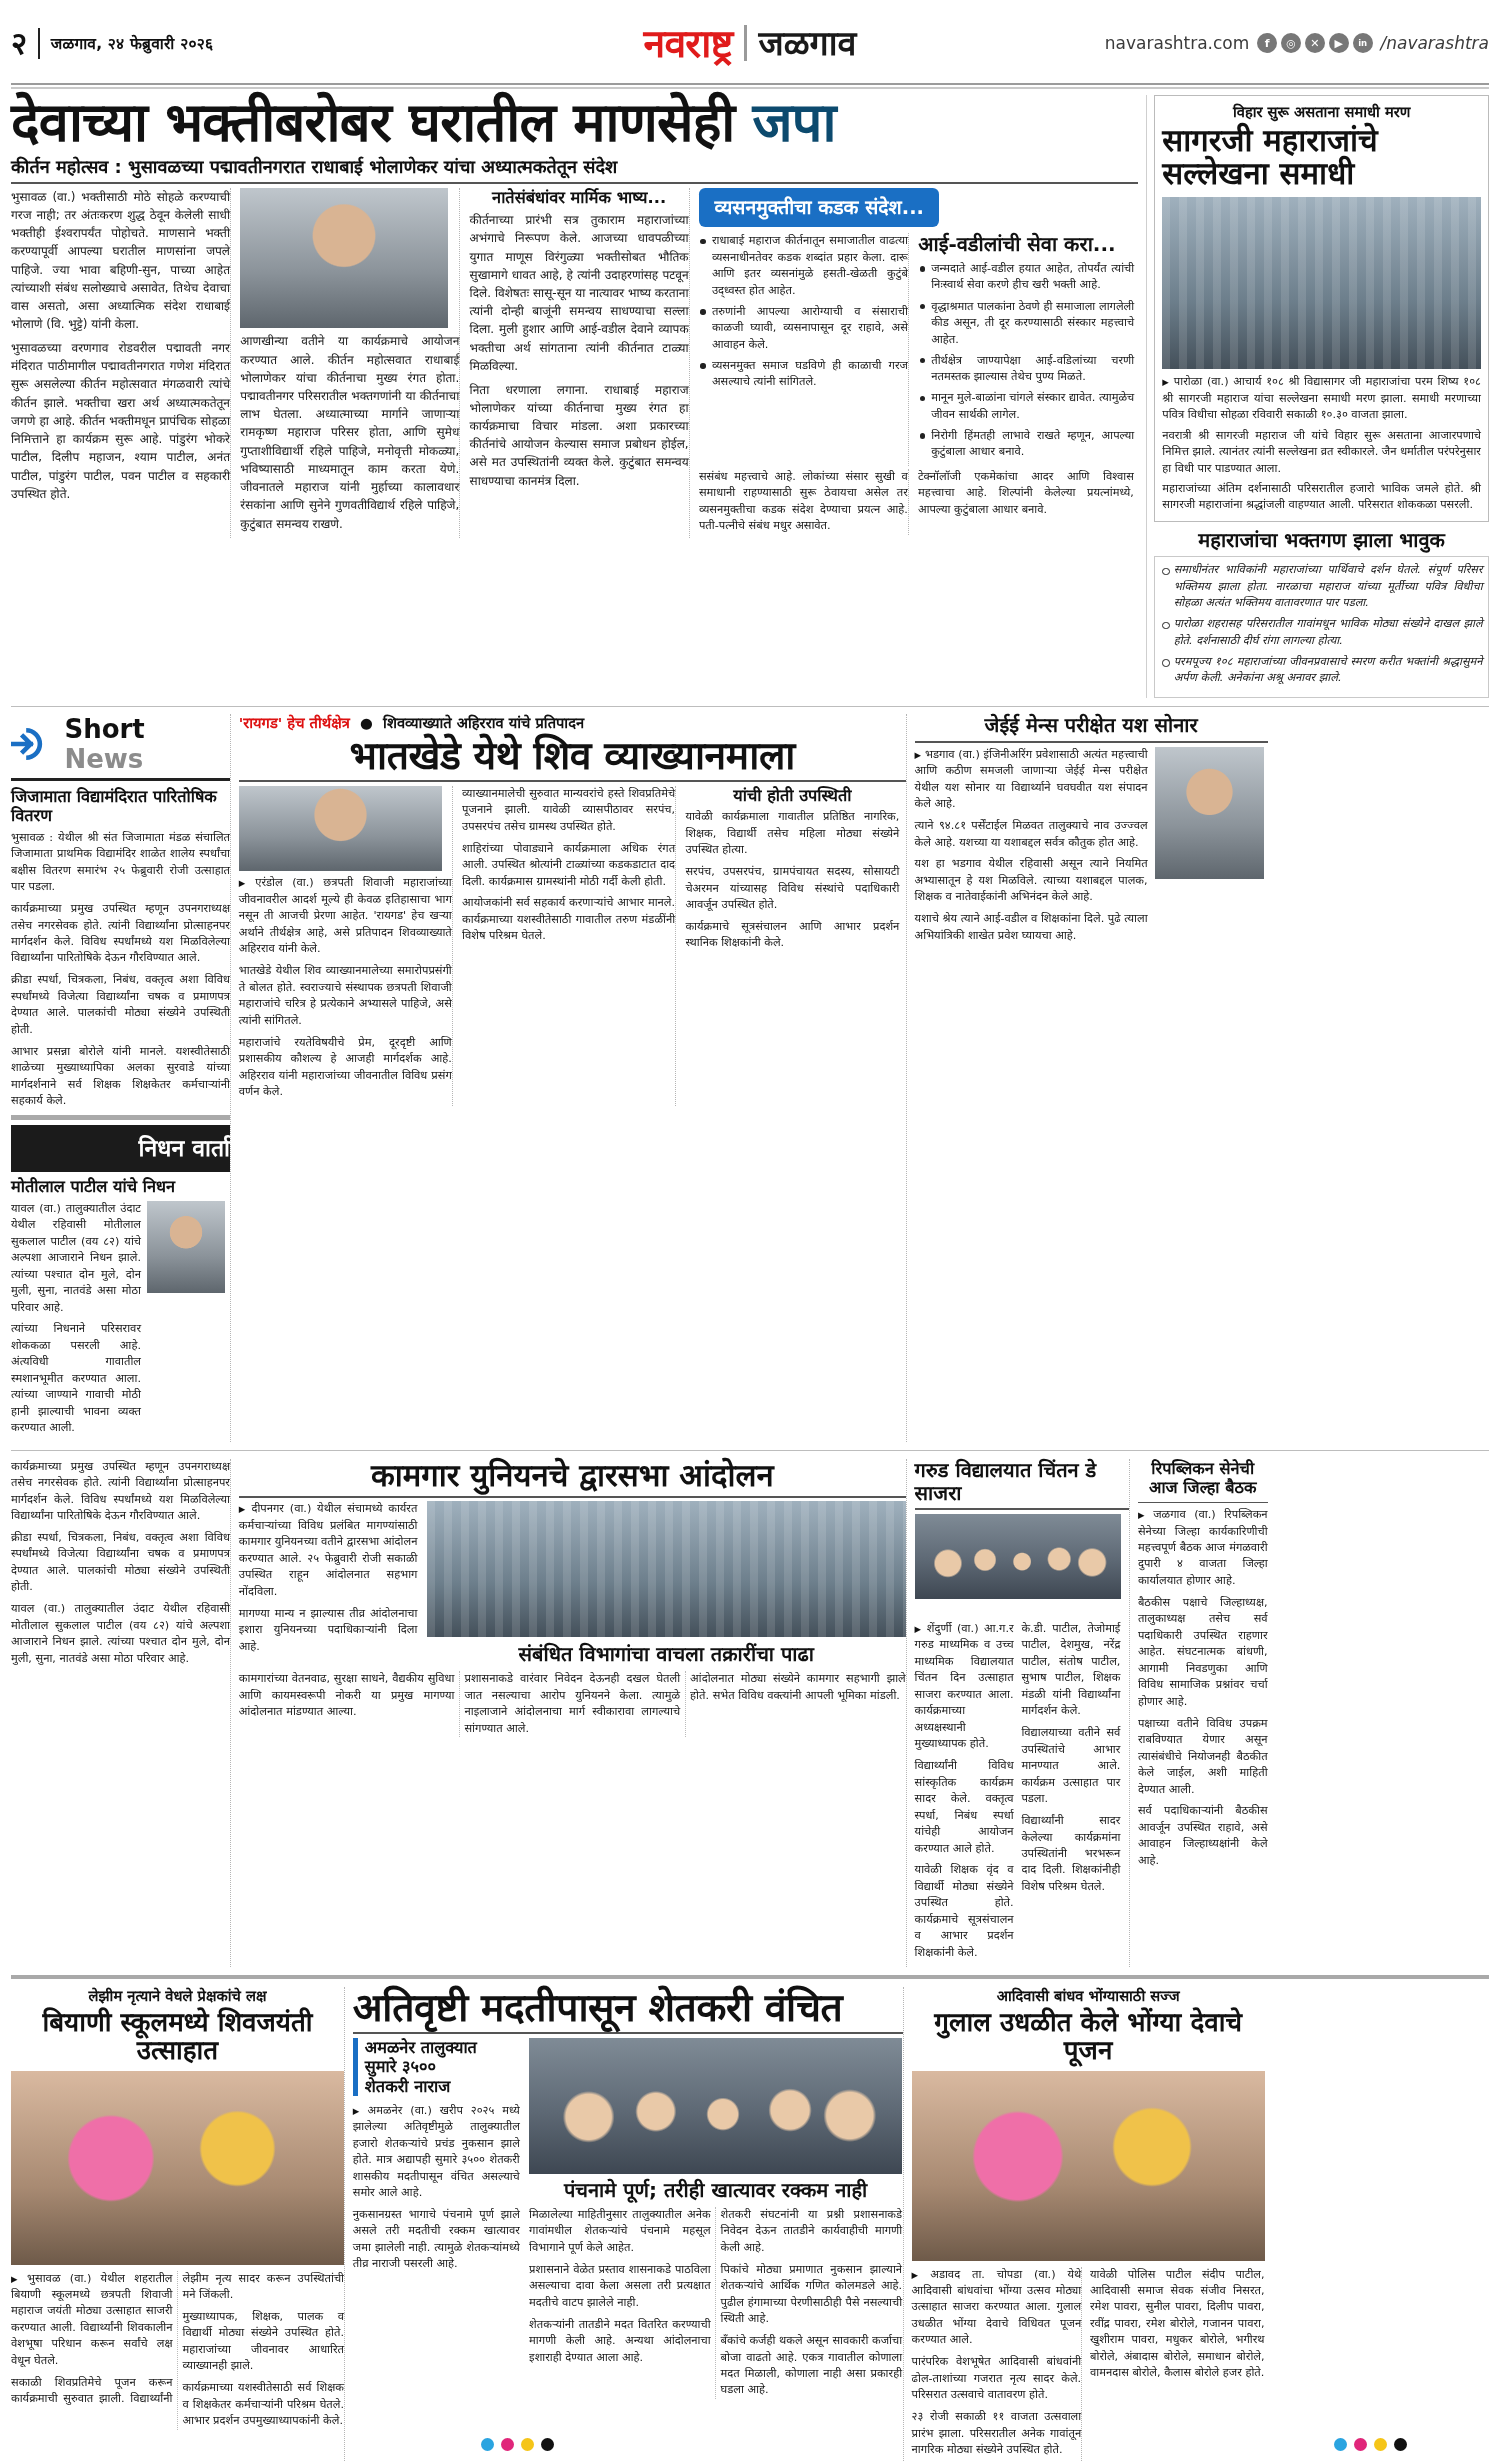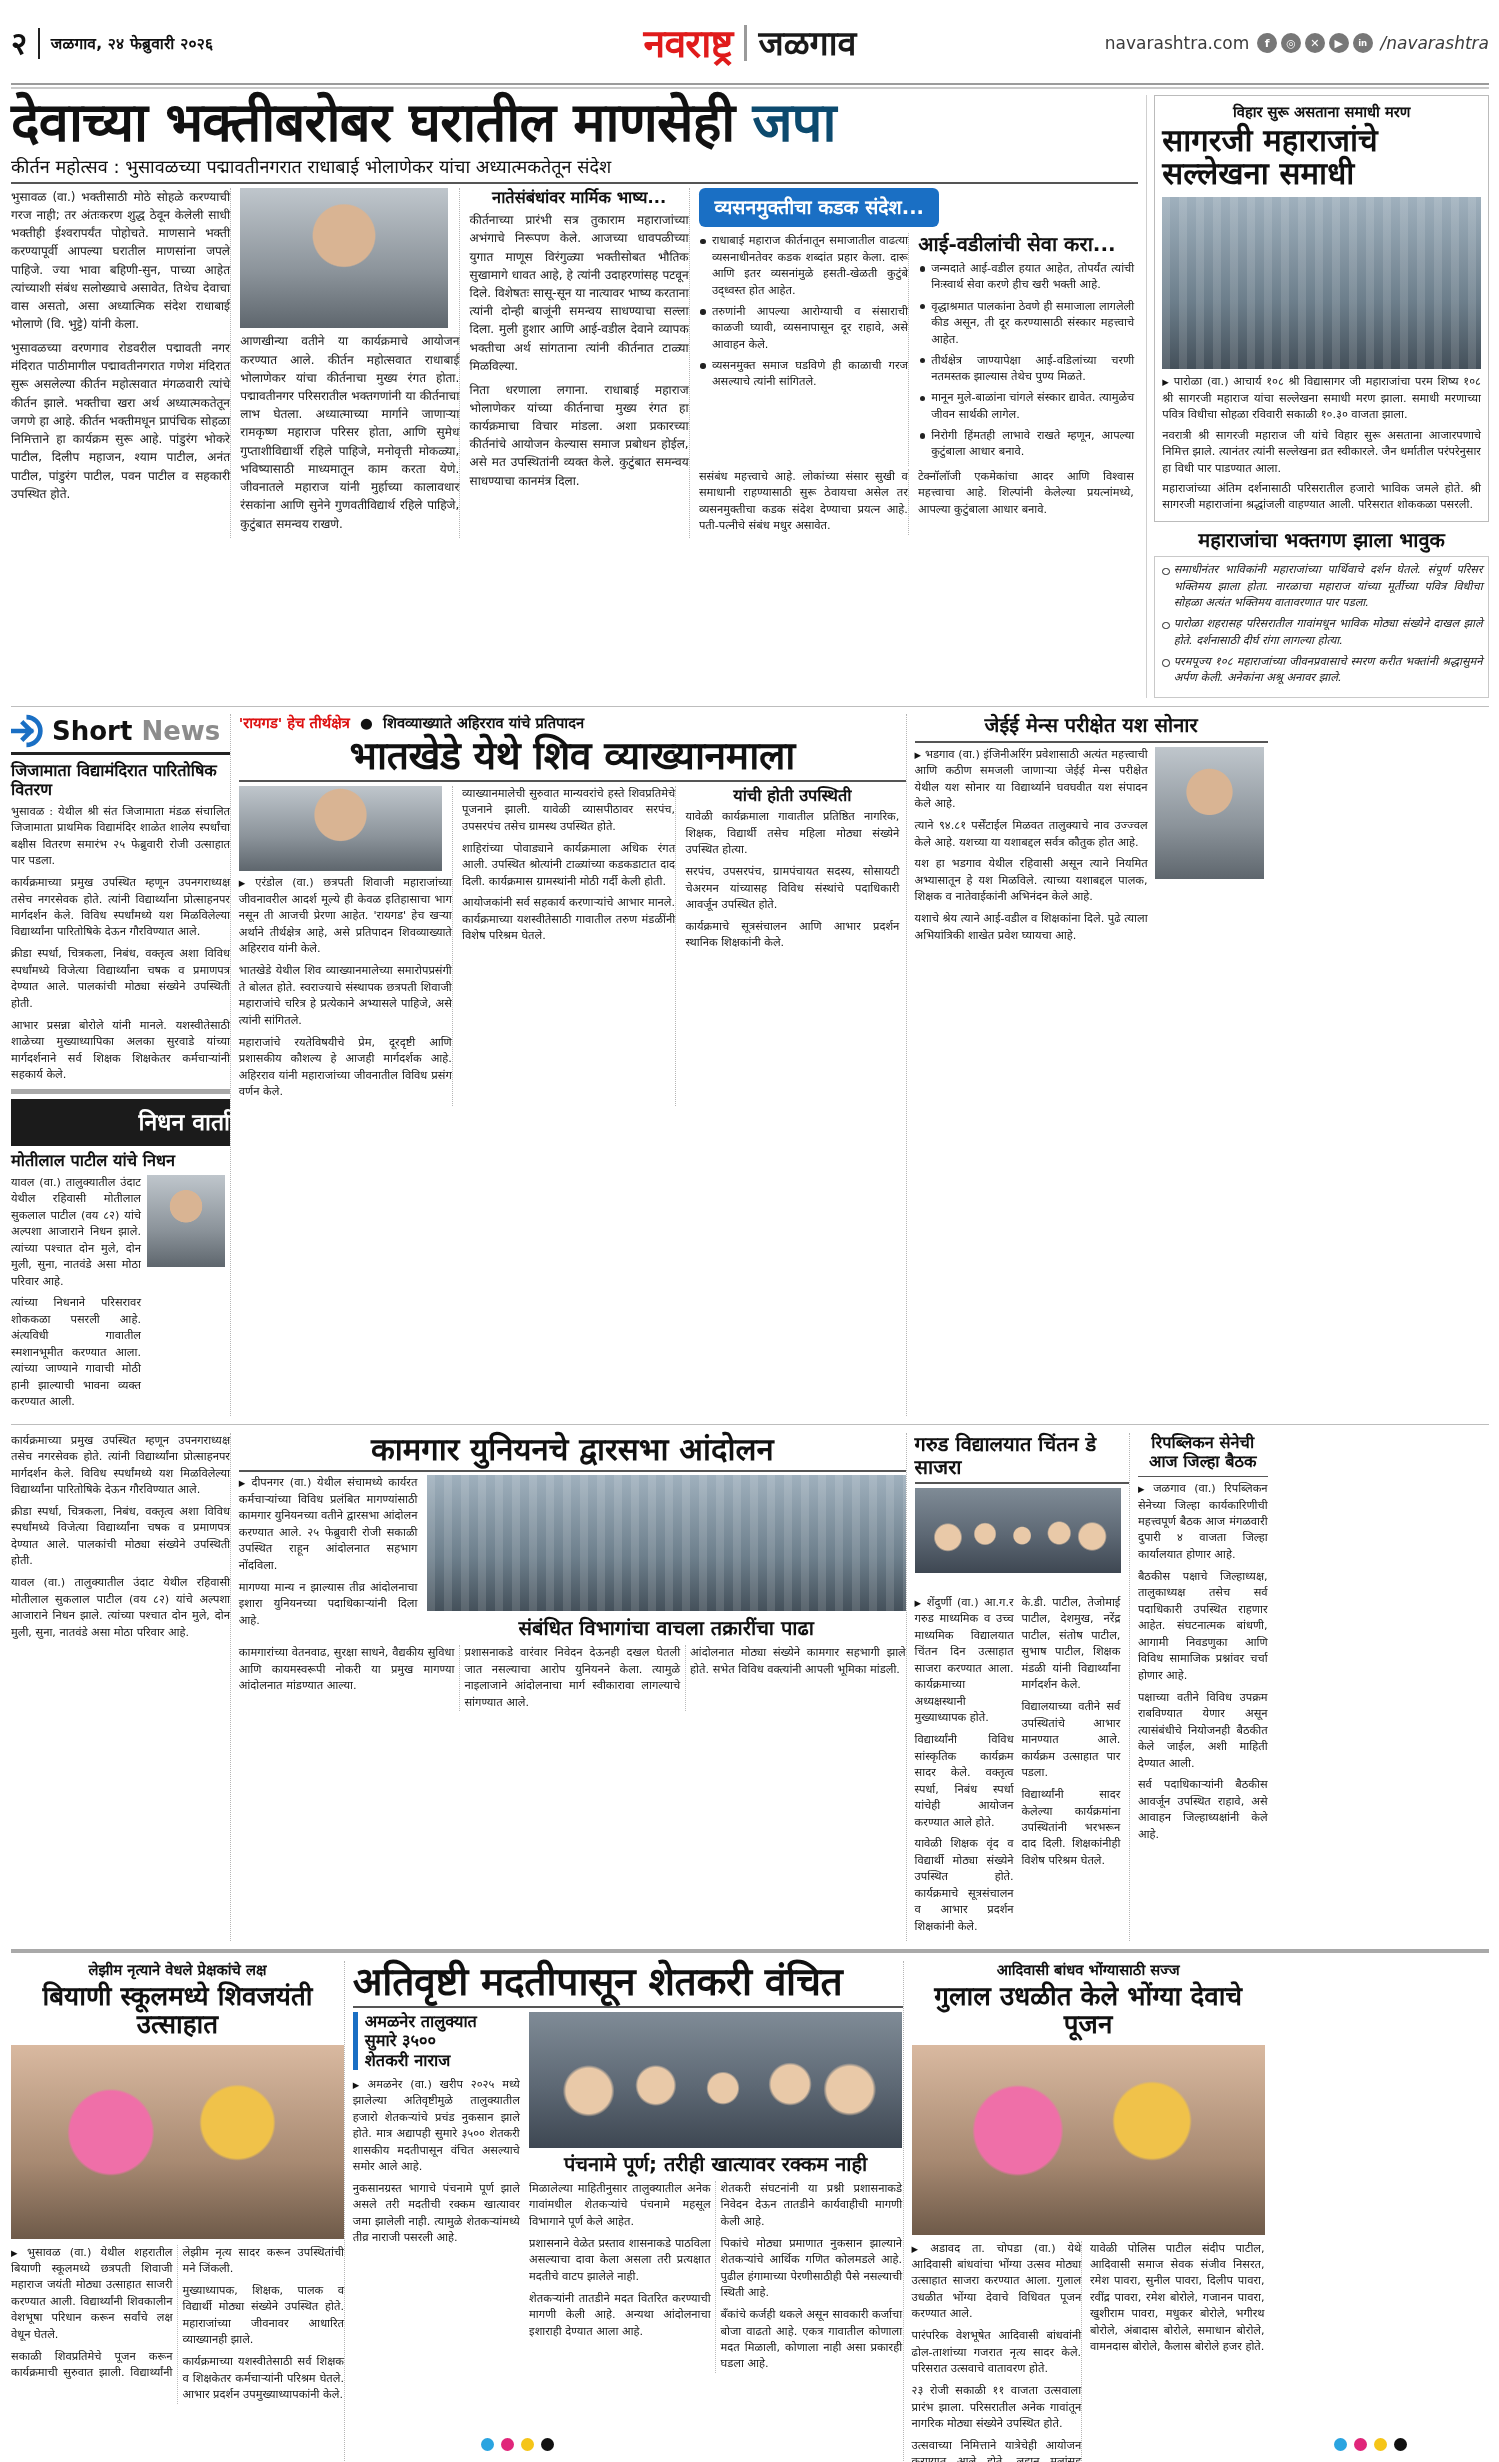--- a/index.html
+++ b/index.html
@@ -34,21 +34,21 @@
   .row { display:flex; gap:7.8px; }
   .vline { width:0.8px; background:#cfcfcf; flex:0 0 0.8px; }
   .hline { height:0.8px; background:#bdbdbd; margin:6.2px 0; }
   .dotline { border-right:1.6px dotted #b5b5b5; }
 
   
   .kicker { font-size:14.7px; font-weight:700; color:#111; line-height:1.25; }
   .kicker .red { color:#d11; }
   .h-mega { font-size:54px; font-weight:900; line-height:1.05; letter-spacing:-0.8px; }
   .h-mega .red { color:#0c4a6e; }
-  .subhead { font-size:18px; font-weight:400; line-height:1.3; margin-top:3.1px; }
+  .subhead { font-size:18px; font-weight:700; line-height:1.3; margin-top:3.1px; }
   .h-xl { font-size:39px; font-weight:900; line-height:1.06; letter-spacing:-0.4px; }
   .h-lg { font-size:31px; font-weight:900; line-height:1.08; }
   .h-md { font-size:26px; font-weight:900; line-height:1.1; }
   .h-sm { font-size:20px; font-weight:800; line-height:1.15; }
   .h-xs { font-size:16.3px; font-weight:800; line-height:1.2; }
 
   
   .body { font-size:12px; line-height:1.52; text-align:justify; color:#1a1a1a; }
   .body p { margin-bottom:5.4px; }
   .body.tight { font-size:11.3px; line-height:1.46; }
@@ -59,21 +59,21 @@
   .bull.ring::before { background:transparent; border:1.6px solid #222; }
 
   .cols2 { column-count:2; column-gap:10px; column-rule:0.8px dotted #bbb; }
   .cols3 { column-count:3; column-gap:10px; column-rule:0.8px dotted #bbb; }
 
   
   .badge-blue { display:inline-block; background:#1a6fc4; color:#fff; font-size:19.4px;
                 font-weight:800; padding:5.4px 15.5px 7px; border-radius:6.2px; }
   .badge-black { background:#1b1b1b; color:#fff; font-size:23px; font-weight:900;
                  text-align:right; padding:6.2px 0 8.5px; }
-  .shortnews { display:flex; align-items:center; gap:7px; padding-bottom:3.9px;
+  .shortnews { display:flex; align-items:center; gap:20px; padding-bottom:3.9px;
                border-bottom:3.1px solid #222; }
   .sn-arrow { width:34px; height:34px; position:relative; }
   .sn-txt { font-size:26px; font-weight:900; }
   .sn-txt .g { color:#8c8c8c; }
 
   
   .ph { background:#cfcfcf; position:relative; overflow:hidden; }
   .ph::after{ content:""; position:absolute; inset:0;
               background:
                 radial-gradient(circle at 22% 32%, rgba(255,255,255,.55) 0 14%, transparent 15%),

